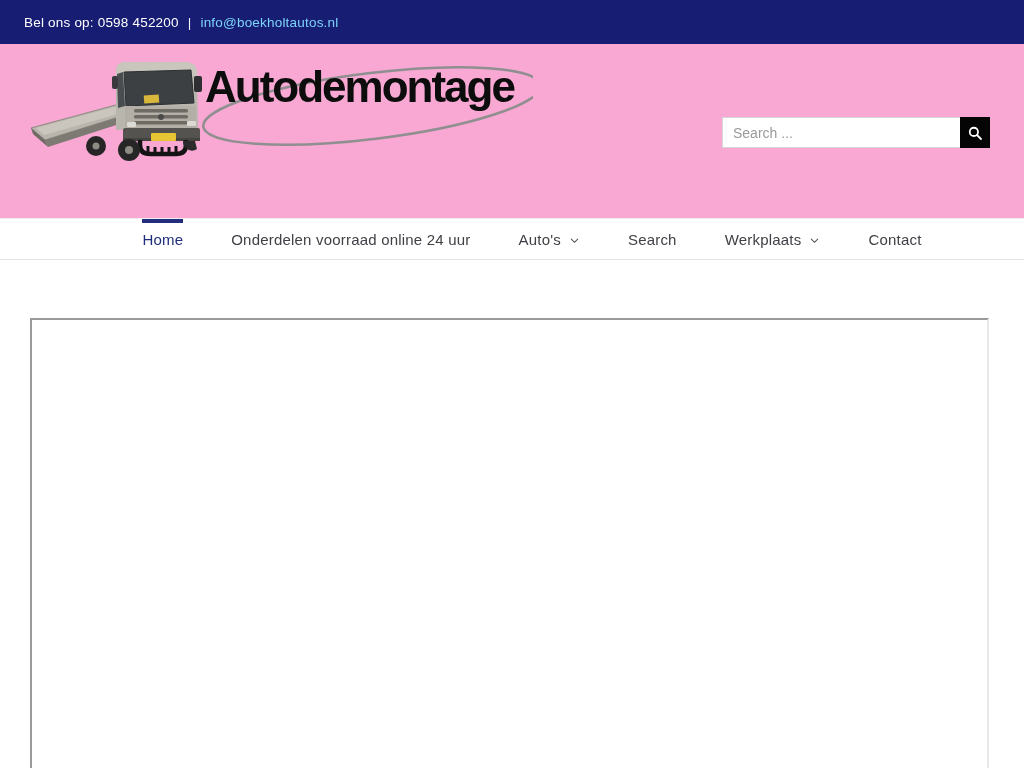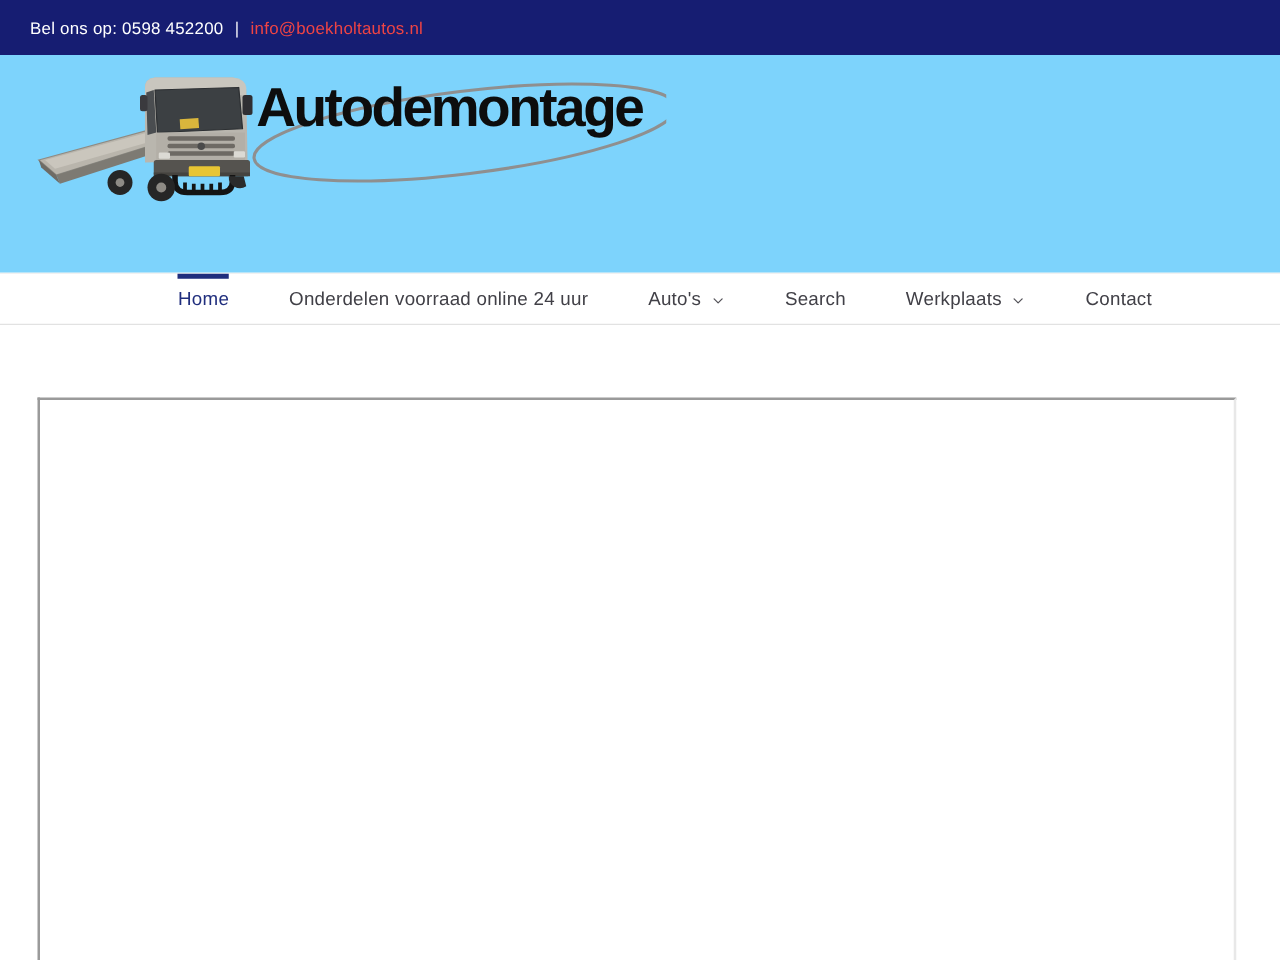--- a/index.html
+++ b/index.html
@@ -7,24 +7,24 @@
   body { font-family: "Liberation Sans", sans-serif; }
   #page { position: relative; width: 1024px; height: 768px; background: #fff; }
 
   
   .topbar {
     height: 44px; background: #161d72; color: #ffffff;
     display: flex; align-items: center; padding-left: 24px;
     font-size: 13.5px; letter-spacing: 0.2px;
   }
   .topbar .sep { margin: 0 9px; opacity: 0.95; }
-  .topbar a { color: #ef4444; text-decoration: none; }
+  .topbar a { color: #7dd3fc; text-decoration: none; }
 
   
-  .header { position: relative; height: 174px; background: #7dd3fc; }
+  .header { position: relative; height: 174px; background: #f9a8d4; }
   .logo { position: absolute; left: 28px; top: 6px; width: 505px; height: 112px; display: block; cursor: pointer; }
   .logo-truck { position: absolute; left: 0; top: 0; }
   .logo-text { position: absolute; left: 172px; top: 0; width: 333px; height: 112px; }
   .logo-swoosh { position: absolute; left: 0; top: 0; z-index: 0; }
   .logo-title {
     position: absolute; z-index: 1; left: 5px; top: 12px;
     font-size: 44px; font-weight: bold; letter-spacing: -2px; color: #0d0d0d;
     white-space: nowrap;
   }
   .logo-subtitle {
@@ -129,20 +129,29 @@
       </svg>
 
       <span class="logo-text">
         <svg class="logo-swoosh" width="333" height="112" viewBox="0 0 333 112">
           <ellipse cx="172" cy="56" rx="170" ry="33" fill="none" stroke="#8f8f8f" stroke-width="2.5" transform="rotate(-7 172 56)"></ellipse>
         </svg>
         <span class="logo-title">Autodemontage</span>
       </span>
     </a>
 
+    <div class="searchbox">
+      <input type="text" placeholder="Search ..." style="">
+      <button>
+        <svg width="18" height="18" viewBox="0 0 24 24" fill="none" stroke="#ffffff" stroke-width="2.4" stroke-linecap="round">
+          <circle cx="10.5" cy="10.5" r="5.5"></circle>
+          <line x1="15" y1="15" x2="20" y2="20"></line>
+        </svg>
+      </button>
+    </div>
   </div>
 
   <nav class="mainnav">
     <a class="navitem active">Home</a>
     <a class="navitem">Onderdelen voorraad online 24 uur</a>
     <a class="navitem">
       <span>Auto's</span>
       <svg class="chev" width="11" height="11" viewBox="0 0 24 24" fill="none" stroke="#55545a" stroke-width="2.2" stroke-linecap="round" stroke-linejoin="round">
         <polyline points="5,9 12,16 19,9"></polyline>
       </svg>

